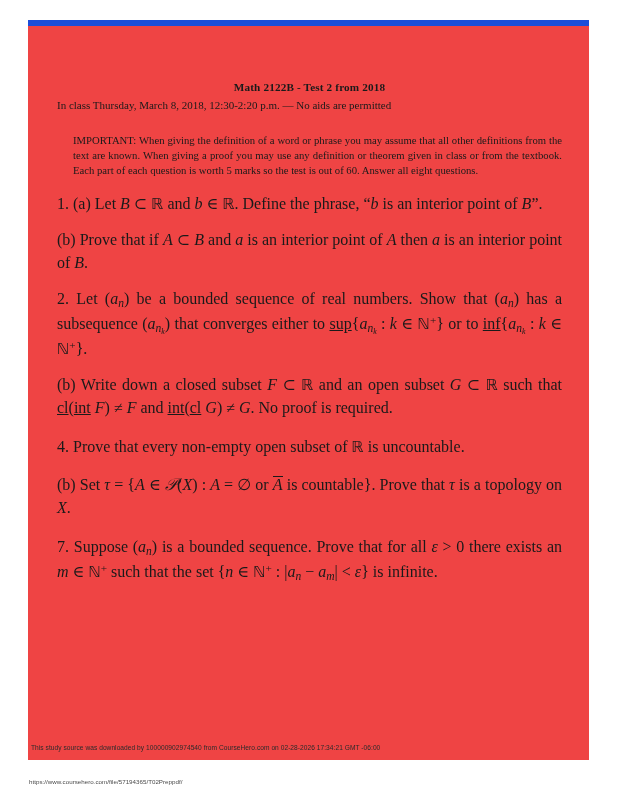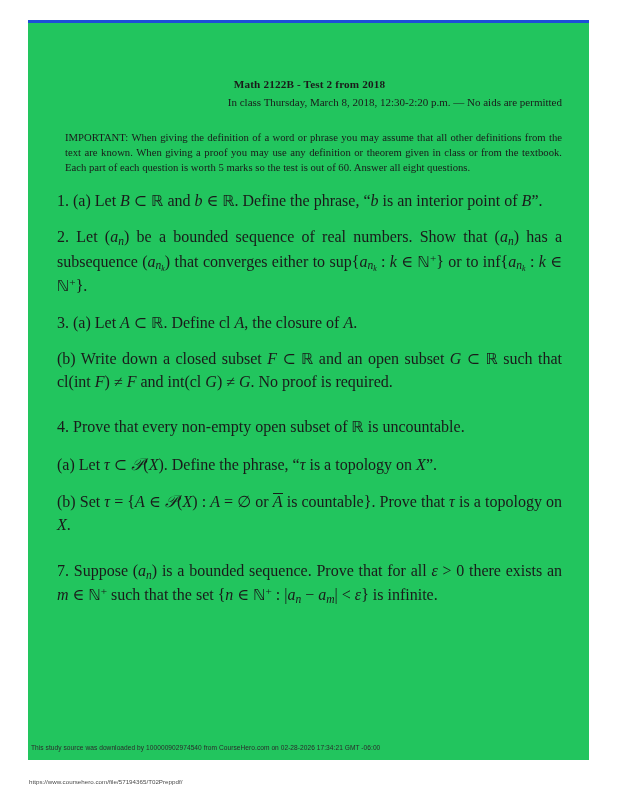--- a/index.html
+++ b/index.html
@@ -14,55 +14,55 @@
     color: #1a1a1a;
     position: relative;
     overflow: hidden;
   }
   .page {
     position: absolute;
     left: 28px;
     top: 20px;
     width: 561px;
     height: 740px;
-    background: #22c55e;
-    border-top: 3px solid #1d4ed8;
+    background: #ef4444;
+    border-top: 6px solid #1d4ed8;
     box-sizing: border-box;
   }
   .doc-body {
     position: absolute;
     left: 29px;
     top: 55px;
     width: 505px;
   }
   .title {
     text-align: center;
     font-weight: bold;
     font-size: 11.2px;
     letter-spacing: 0.15px;
     margin: 0 0 6px 0;
   }
   .subtitle {
-    text-align: right;
+    text-align: left;
     font-size: 11px;
     margin: 0 0 22px 0;
   }
   p.para {
     font-size: 10.7px;
     line-height: 1.42;
     text-align: justify;
-    margin: 0 0 13px 8px;
+    margin: 0 0 13px 16px;
   }
   p.q {
     font-size: 16px;
     line-height: 1.45;
     text-align: justify;
     margin: 0 0 13px 0;
   }
-  p.gap-before { margin-top: 22px; }
+  p.gap-before { margin-top: 16px; }
   .mi {
     font-family: "Liberation Serif", "DejaVu Serif", serif;
     font-style: italic;
   }
   .bb {
     font-family: "DejaVu Sans", sans-serif;
     font-style: normal;
     font-size: 0.96em;
   }
   .cal {
@@ -83,21 +83,21 @@
   .sup {
     font-size: 0.7em;
     vertical-align: 0.42em;
   }
   .ovl {
     border-top: 1px solid #1a1a1a;
     padding-top: 0px;
     display: inline-block;
     line-height: 1.05;
   }
-  .op { font-style: normal; }
+  .op { font-style: normal; text-decoration: underline; }
   .footer-note {
     position: absolute;
     left: 31px;
     top: 744px;
     font-family: "Liberation Sans", sans-serif;
     font-size: 6.6px;
     color: #2b2b2b;
     letter-spacing: 0.05px;
     white-space: nowrap;
   }
@@ -122,43 +122,40 @@
     <div class="subtitle">In class Thursday, March 8, 2018, 12:30-2:20 p.m. — No aids are permitted</div>
 
     <p class="para">
       <span>IMPORTANT: When giving the definition of a word or phrase you may assume that all other definitions from the text are known. When giving a proof you may use any definition or theorem given in class or from the textbook. Each part of each question is worth 5 marks so the test is out of 60. Answer all eight questions.</span>
     </p>
 
     <p class="q">
       1. (a) Let <span class="mi">B</span> ⊂ <span class="bb">ℝ</span> and <span class="mi">b</span> ∈ <span class="bb">ℝ</span>. Define the phrase, “<span class="mi">b</span> is an interior point of <span class="mi">B</span>”.
     </p>
 
+    <p class="q">
+      (b) Prove that if <span class="mi">A</span> ⊂ <span class="mi">B</span> and <span class="mi">a</span> is an interior point of <span class="mi">A</span> then <span class="mi">a</span> is an interior point of <span class="mi">B</span>.
+    </p>
 
     <p class="q">
       2. Let (<span class="mi">a<span class="sub">n</span></span>) be a bounded sequence of real numbers. Show that (<span class="mi">a<span class="sub">n</span></span>) has a subsequence (<span class="mi">a<span class="sub">n<span class="subsub">k</span></span></span>) that converges either to <span class="op">sup</span>{<span class="mi">a<span class="sub">n<span class="subsub">k</span></span></span> : <span class="mi">k</span> ∈ <span class="bb">ℕ</span><span class="sup">+</span>} or to <span class="op">inf</span>{<span class="mi">a<span class="sub">n<span class="subsub">k</span></span></span> : <span class="mi">k</span> ∈ <span class="bb">ℕ</span><span class="sup">+</span>}.
     </p>
 
-    <p class="q">
-      3. (a) Let <span class="mi">A</span> ⊂ <span class="bb">ℝ</span>. Define <span class="op">cl</span> <span class="mi">A</span>, the closure of <span class="mi">A</span>.
-    </p>
 
     <p class="q">
       (b) Write down a closed subset <span class="mi">F</span> ⊂ <span class="bb">ℝ</span> and an open subset <span class="mi">G</span> ⊂ <span class="bb">ℝ</span> such that <span class="op">cl</span>(<span class="op">int</span> <span class="mi">F</span>) ≠ <span class="mi">F</span> and <span class="op">int</span>(<span class="op">cl</span> <span class="mi">G</span>) ≠ <span class="mi">G</span>. No proof is required.
     </p>
 
     <p class="q gap-before">
       4. Prove that every non-empty open subset of <span class="bb">ℝ</span> is uncountable.
     </p>
 
 
 
 
-    <p class="q">
-      (a) Let <span class="mi">τ</span> ⊂ <span class="cal">𝒫</span>(<span class="mi">X</span>). Define the phrase, “<span class="mi">τ</span> is a topology on <span class="mi">X</span>”.
-    </p>
 
     <p class="q">
       (b) Set <span class="mi">τ</span> = {<span class="mi">A</span> ∈ <span class="cal">𝒫</span>(<span class="mi">X</span>) : <span class="mi">A</span> = ∅ or <span class="ovl"><span class="mi">A</span></span> is countable}. Prove that <span class="mi">τ</span> is a topology on <span class="mi">X</span>.
     </p>
 
     <p class="q gap-before">
       7. Suppose (<span class="mi">a<span class="sub">n</span></span>) is a bounded sequence. Prove that for all <span class="mi">ε</span> &gt; 0 there exists an <span class="mi">m</span> ∈ <span class="bb">ℕ</span><span class="sup">+</span> such that the set {<span class="mi">n</span> ∈ <span class="bb">ℕ</span><span class="sup">+</span> : |<span class="mi">a<span class="sub">n</span></span> − <span class="mi">a<span class="sub">m</span></span>| &lt; <span class="mi">ε</span>} is infinite.
     </p>
 
 

